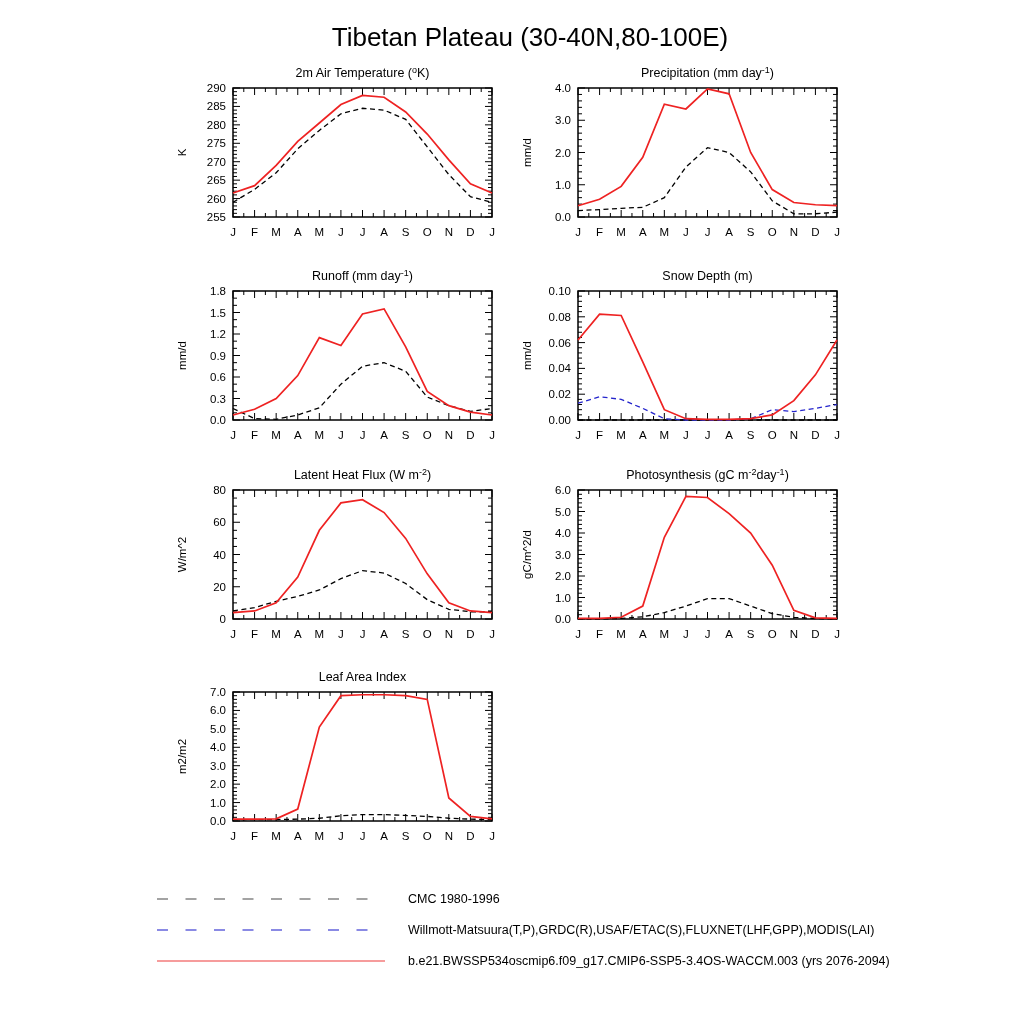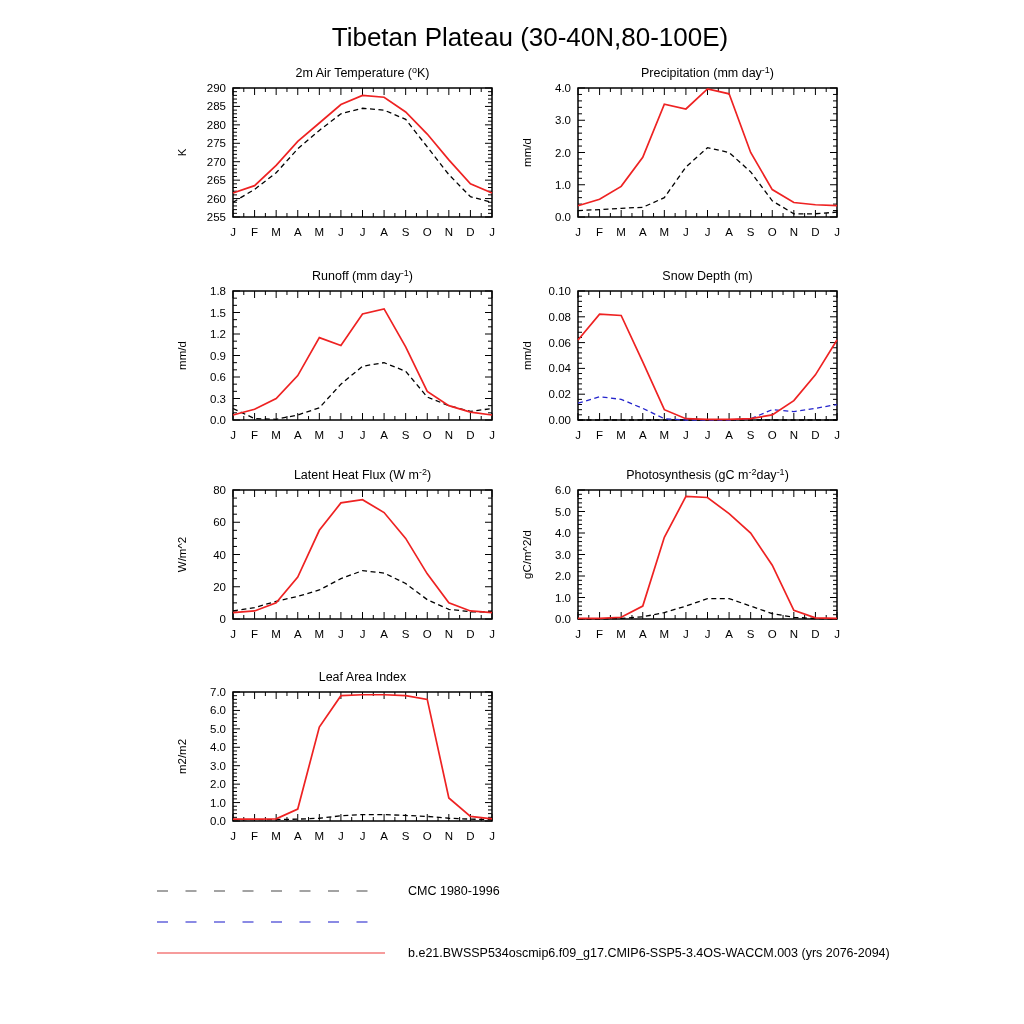--- a/index.html
+++ b/index.html
@@ -6,21 +6,21 @@
   body{
     width:1024px;height:1024px;position:relative;overflow:hidden;
     background:#ffffff;color:#000;
     font-family:"Liberation Sans",sans-serif;
   }
   .main-title{
     position:absolute;top:22px;left:18px;width:1024px;
     text-align:center;font-size:26px;letter-spacing:0px;
   }
   .chart-cell{position:absolute;width:372px;height:206px;}
-  .legend-row{position:absolute;left:156px;display:flex;align-items:center;height:14px;}
+  .legend-row{position:absolute;left:156px;display:flex;align-items:center;height:14px;margin-top:8px;}
   .legend-row svg{flex:none;margin-right:22px;}
   .lg-label{font-size:12.5px;white-space:nowrap;}
 </style>
 </head>
 <body>
 
 <div class="main-title">Tibetan Plateau (30-40N,80-100E)</div>
 
 <div class="chart-cell" style="left:153px;top:60px"><svg width="372" height="206">
       <g stroke="#000" stroke-width="1">
@@ -963,19 +963,20 @@
 <div class="legend-row" style="top:884px">
   <svg width="230" height="12" class="lg-swatch">
       <line x1="1" y1="6" x2="229" y2="6" stroke="#858585" stroke-width="1.4" stroke-dasharray="11 17.5"></line>
     </svg>
   <span class="lg-label">CMC 1980-1996</span>
 </div>
 <div class="legend-row" style="top:915px">
   <svg width="230" height="12" class="lg-swatch">
       <line x1="1" y1="6" x2="229" y2="6" stroke="#6464DC" stroke-width="1.4" stroke-dasharray="11 17.5"></line>
     </svg>
+  <span class="lg-label">Willmott-Matsuura(T,P),GRDC(R),USAF/ETAC(S),FLUXNET(LHF,GPP),MODIS(LAI)</span>
 </div>
 <div class="legend-row" style="top:946px">
   <svg width="230" height="12" class="lg-swatch">
       <line x1="1" y1="6" x2="229" y2="6" stroke="#EE3A3A" stroke-width="1.1"></line>
     </svg>
   <span class="lg-label">b.e21.BWSSP534oscmip6.f09_g17.CMIP6-SSP5-3.4OS-WACCM.003 (yrs 2076-2094)</span>
 </div>
 
 </body></html>

